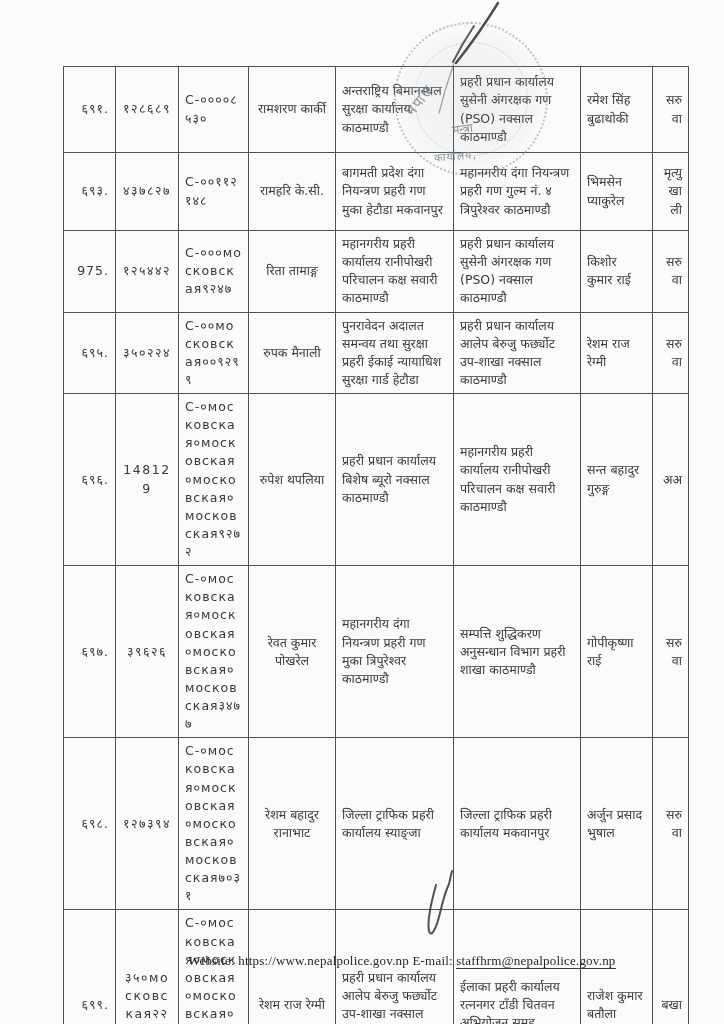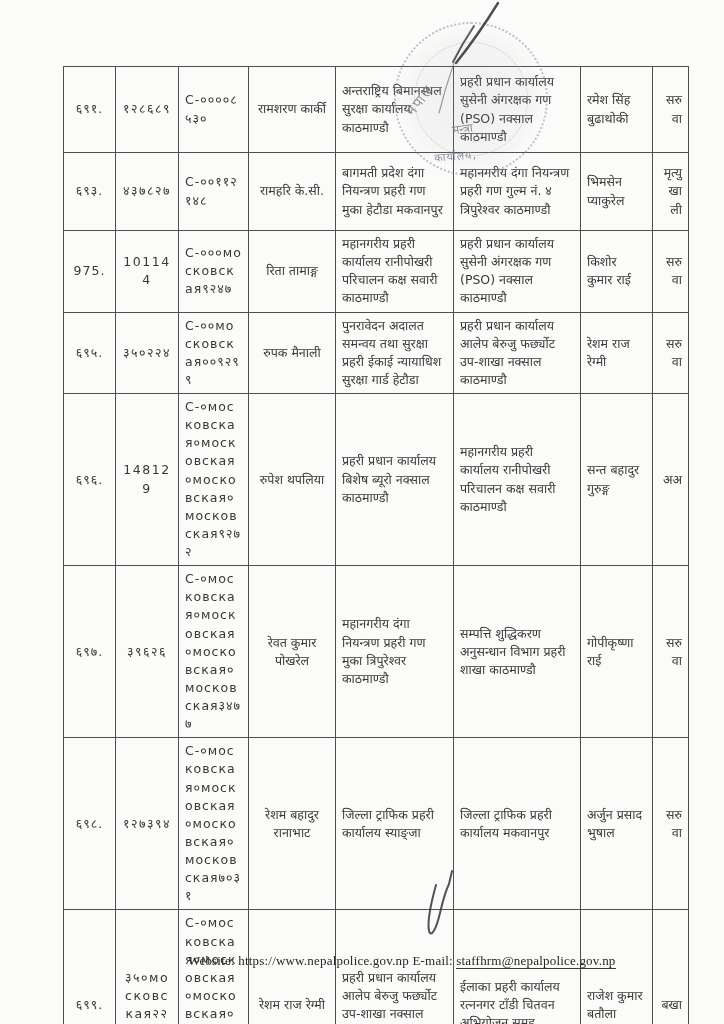--- a/index.html
+++ b/index.html
@@ -17,21 +17,21 @@
     background:transparent;
   }
   table.roster td{
     border:1px solid #4f4f4f;
     color:#383838;
     font-size:12.5px;line-height:1.45;
     vertical-align:middle;
     padding:4px 6px;
     word-wrap:break-word;
   }
-  td.c-sn{ text-align:center;color:#4c4c52;font-size:12px;letter-spacing:1px;}
+  td.c-sn{ text-align:right;color:#4c4c52;font-size:12px;letter-spacing:1px;}
   td.c-regd_no{ text-align:center;color:#55555c;font-size:11.5px;letter-spacing:1.5px;}
   td.c-code{ color:#55555c;font-size:11px;letter-spacing:1px;}
   td.c-name{ text-align:center;}
   td.c-from_office{ text-align:left;}
   td.c-to_office{ text-align:left;}
   td.c-replacement{ text-align:left;}
   td.c-remark{ text-align:right;font-size:12px;padding:2px 1px;}
 
   
   .stamp{
@@ -98,21 +98,21 @@
           <td class="c-regd_no">४३७८२७</td>
           <td class="c-code">C-००११२१४८</td>
           <td class="c-name">रामहरि के.सी.</td>
           <td class="c-from_office">बागमती प्रदेश दंगा नियन्त्रण प्रहरी गण मुका हेटौडा मकवानपुर</td>
           <td class="c-to_office">महानगरीय दंगा नियन्त्रण प्रहरी गण गुल्म नं. ४ त्रिपुरेश्वर काठमाण्डौ</td>
           <td class="c-replacement">भिमसेन प्याकुरेल</td>
           <td class="c-remark">मृत्यु खाली</td>
         </tr>
         <tr style="height: 78px;">
           <td class="c-sn">975.</td>
-          <td class="c-regd_no">101144</td>
+          <td class="c-regd_no">१२५४४२</td>
           <td class="c-code">C-०००московская९२४७</td>
           <td class="c-name">रिता तामाङ्ग</td>
           <td class="c-from_office">महानगरीय प्रहरी कार्यालय रानीपोखरी परिचालन कक्ष सवारी काठमाण्डौ</td>
           <td class="c-to_office">प्रहरी प्रधान कार्यालय सुसेनी अंगरक्षक गण (PSO) नक्साल काठमाण्डौ</td>
           <td class="c-replacement">किशोर कुमार राई</td>
           <td class="c-remark">सरुवा</td>
         </tr>
         <tr style="height: 79px;">
           <td class="c-sn">६९५.</td>
           <td class="c-regd_no">३५०२२४</td>

